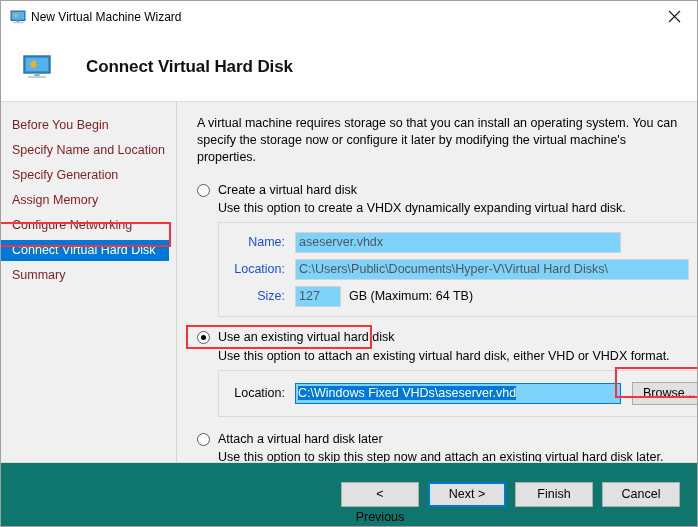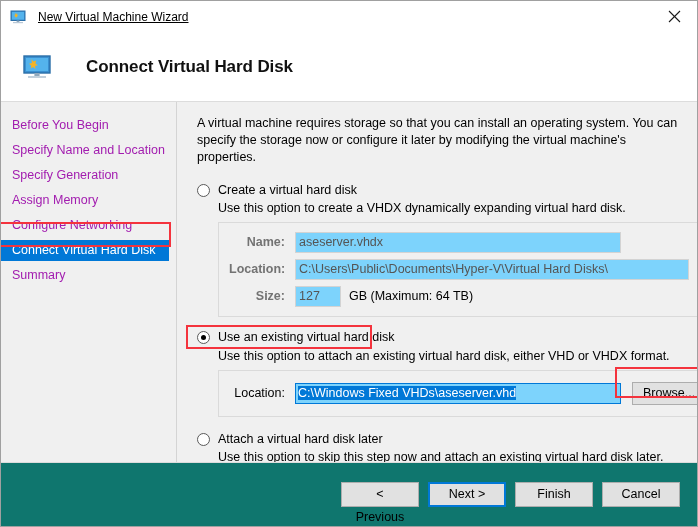--- a/index.html
+++ b/index.html
@@ -30,23 +30,22 @@
   }
   #titlebar-icon {
     width: 16px; height: 16px;
     margin-left: 9px;
     flex: 0 0 auto;
     position: relative;
   }
   #title-text {
     font-size: 12px;
     color: #000000;
-    margin-left: 12px;
-    white-space: nowrap;
-    text-decoration: underline;
+    margin-left: 5px;
+    white-space: nowrap;
   }
   #close-button {
     position: absolute;
     right: 0; top: 0;
     width: 46px; height: 31px;
     display: flex; align-items: center; justify-content: center;
     cursor: default;
   }
   #close-button svg { display: block; }
 
@@ -85,21 +84,21 @@
     width: 176px;
     flex: 0 0 176px;
     padding-top: 13px;
     border-right: 1px solid #d4d4d4;
     position: relative;
   }
   .nav-item {
     height: 21px;
     line-height: 21px;
     font-size: 12.5px;
-    color: #a21caf;
+    color: #7f1d1d;
     padding-left: 11px;
     white-space: nowrap;
     margin-bottom: 4px;
     cursor: default;
   }
   .nav-item.selected {
     background: #0078d7;
     color: #ffffff;
     width: 168px;
   }
@@ -189,21 +188,21 @@
   }
   .field-row:last-child { margin-bottom: 0; }
   .field-label {
     width: 66px;
     flex: 0 0 66px;
     font-size: 12.5px;
     text-align: right;
     padding-right: 10px;
     color: #000000;
   }
-  .field-label.disabled { color: #737373; font-weight: bold; }
+  .field-label.disabled { color: #1d4ed8; }
 
   .textbox {
     height: 21px;
     background: #7dd3fc;
     border: 1px solid #cfcfcf;
     font-size: 12.5px;
     line-height: 19px;
     padding: 0 3px;
     color: #000000;
     white-space: nowrap;

